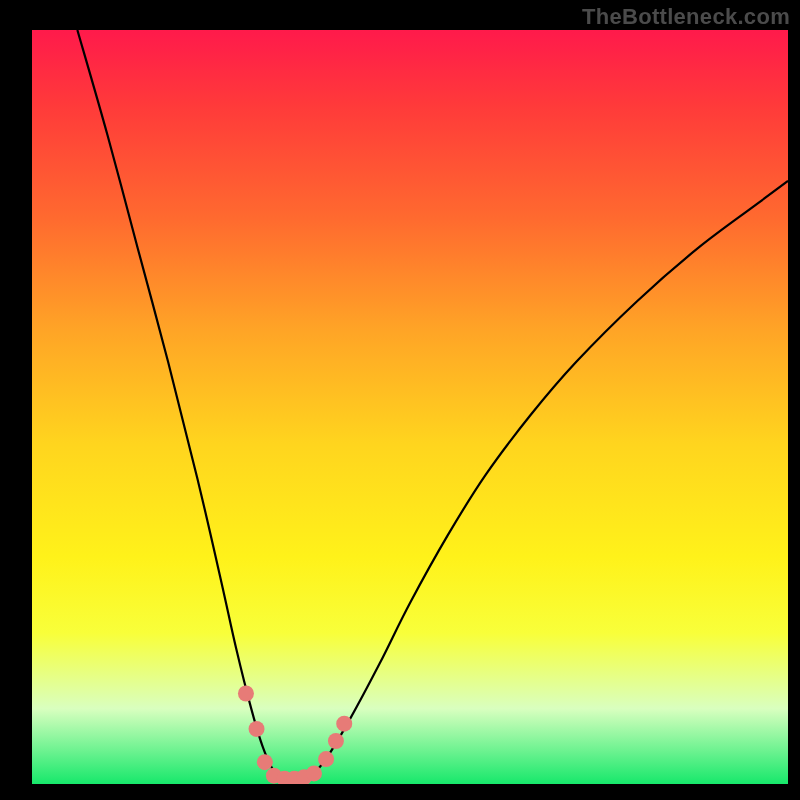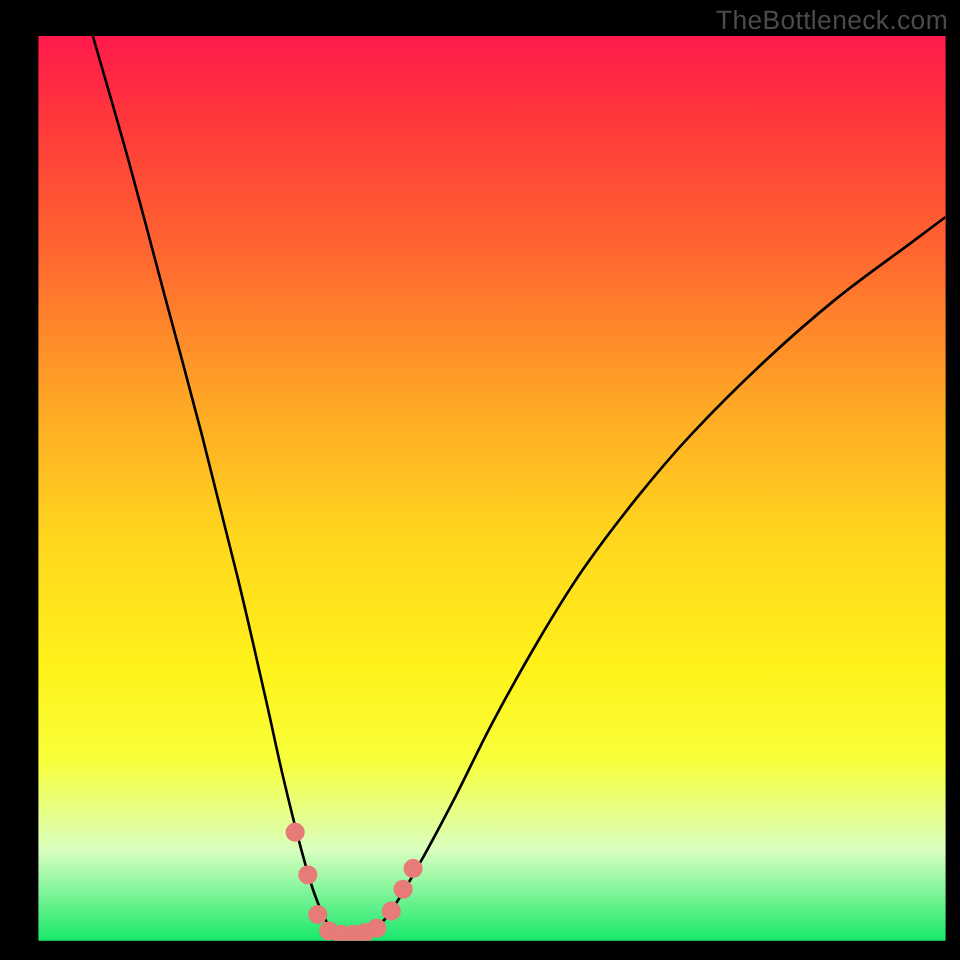--- a/index.html
+++ b/index.html
@@ -28,21 +28,21 @@
       #f8ff3a 80%,
       #d9ffbf 90%,
       #17e86b 100%);
   }
   .watermark {
     position: absolute;
     top: 4px;
     right: 10px;
     color: #4b4b4b;
     font-size: 22px;
-    font-weight: 400;
+    font-weight: 700;
     letter-spacing: 0.3px;
     pointer-events: none;
   }
   svg { position: absolute; left: 0; top: 0; }
   .curve { fill: none; stroke: #000; stroke-width: 2.2; }
   .dot { fill: #e77b77; }
 </style>
 </head>
 <body>
 

